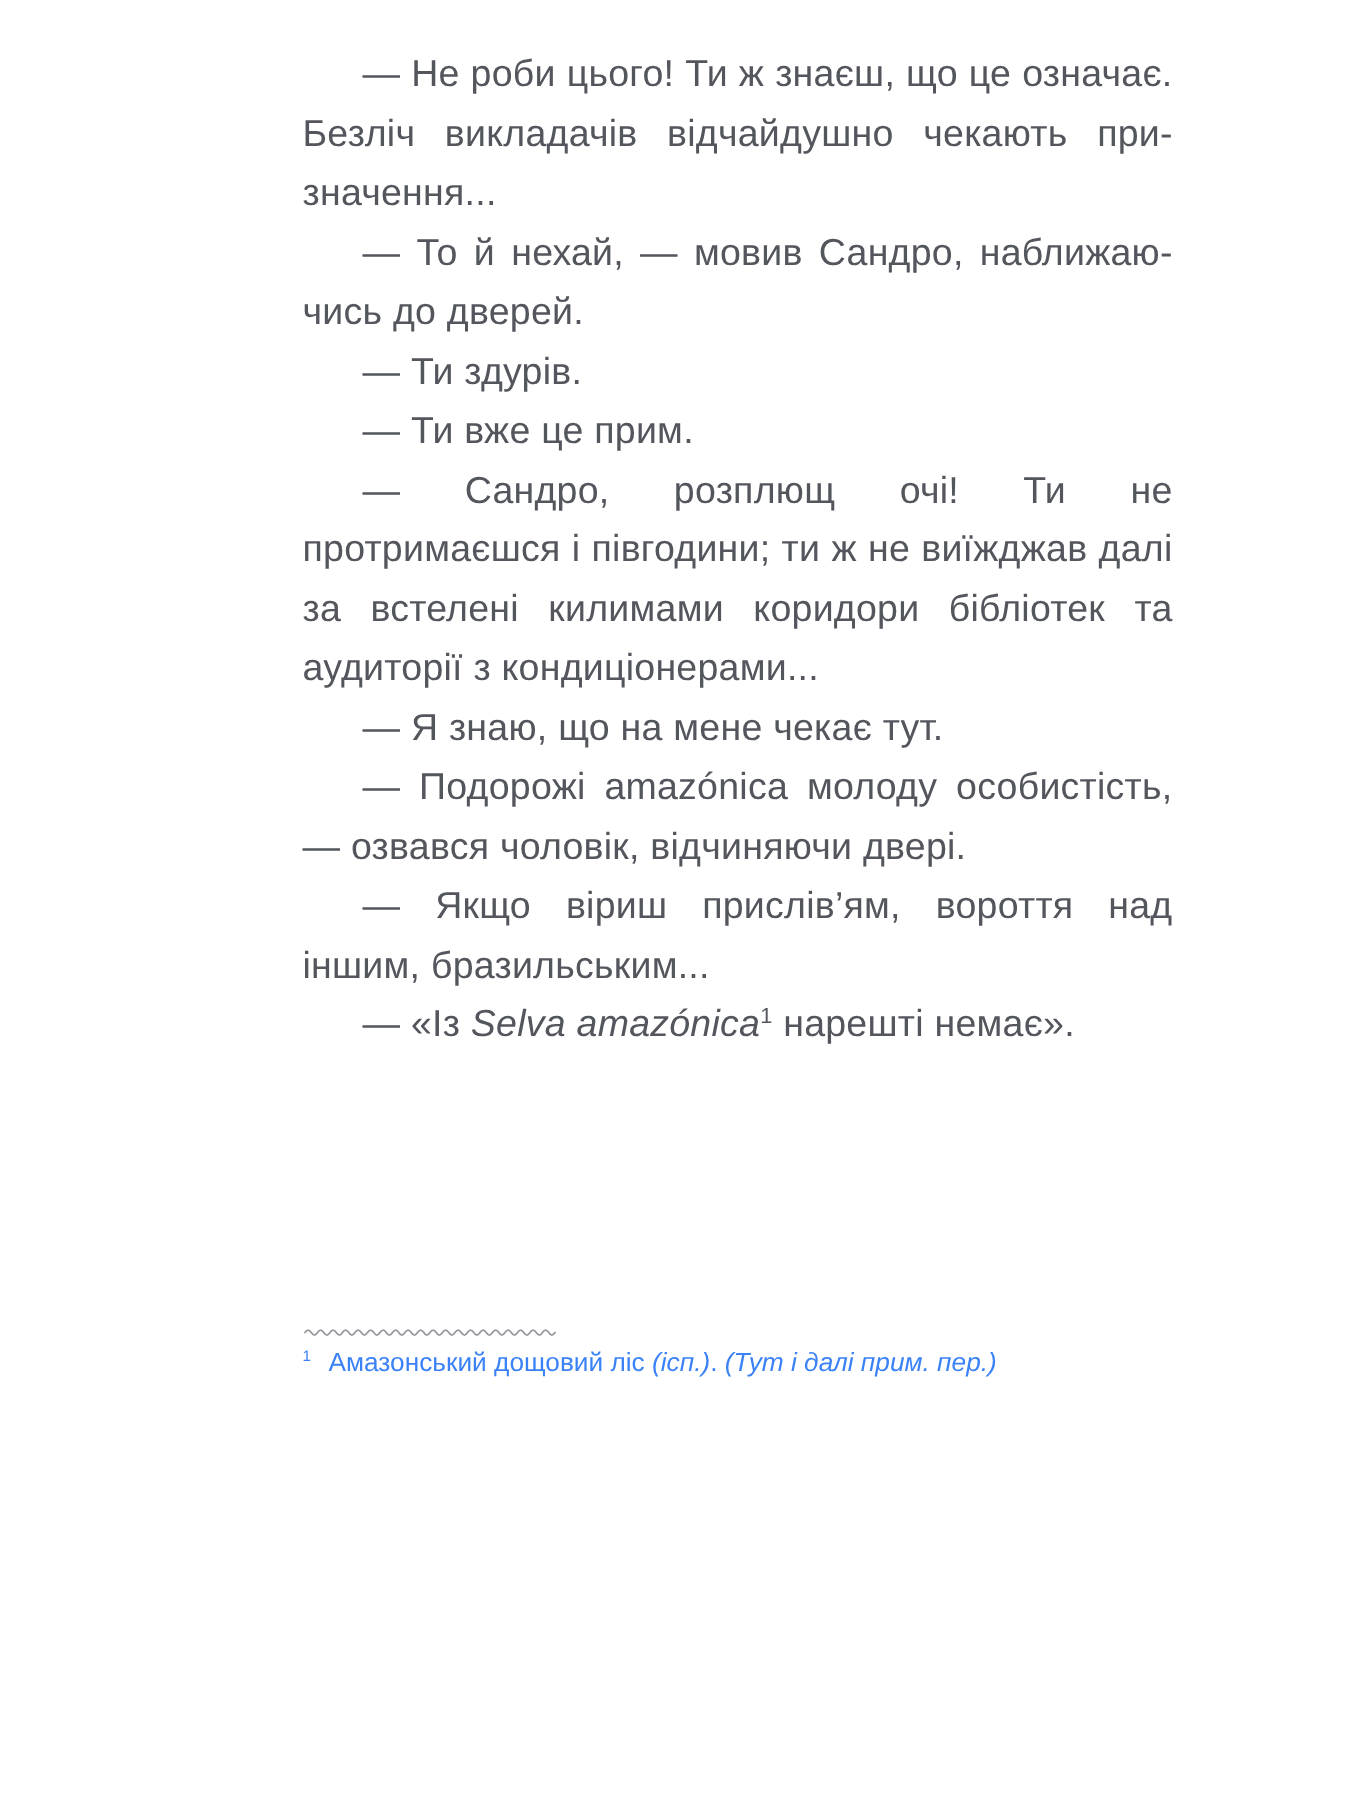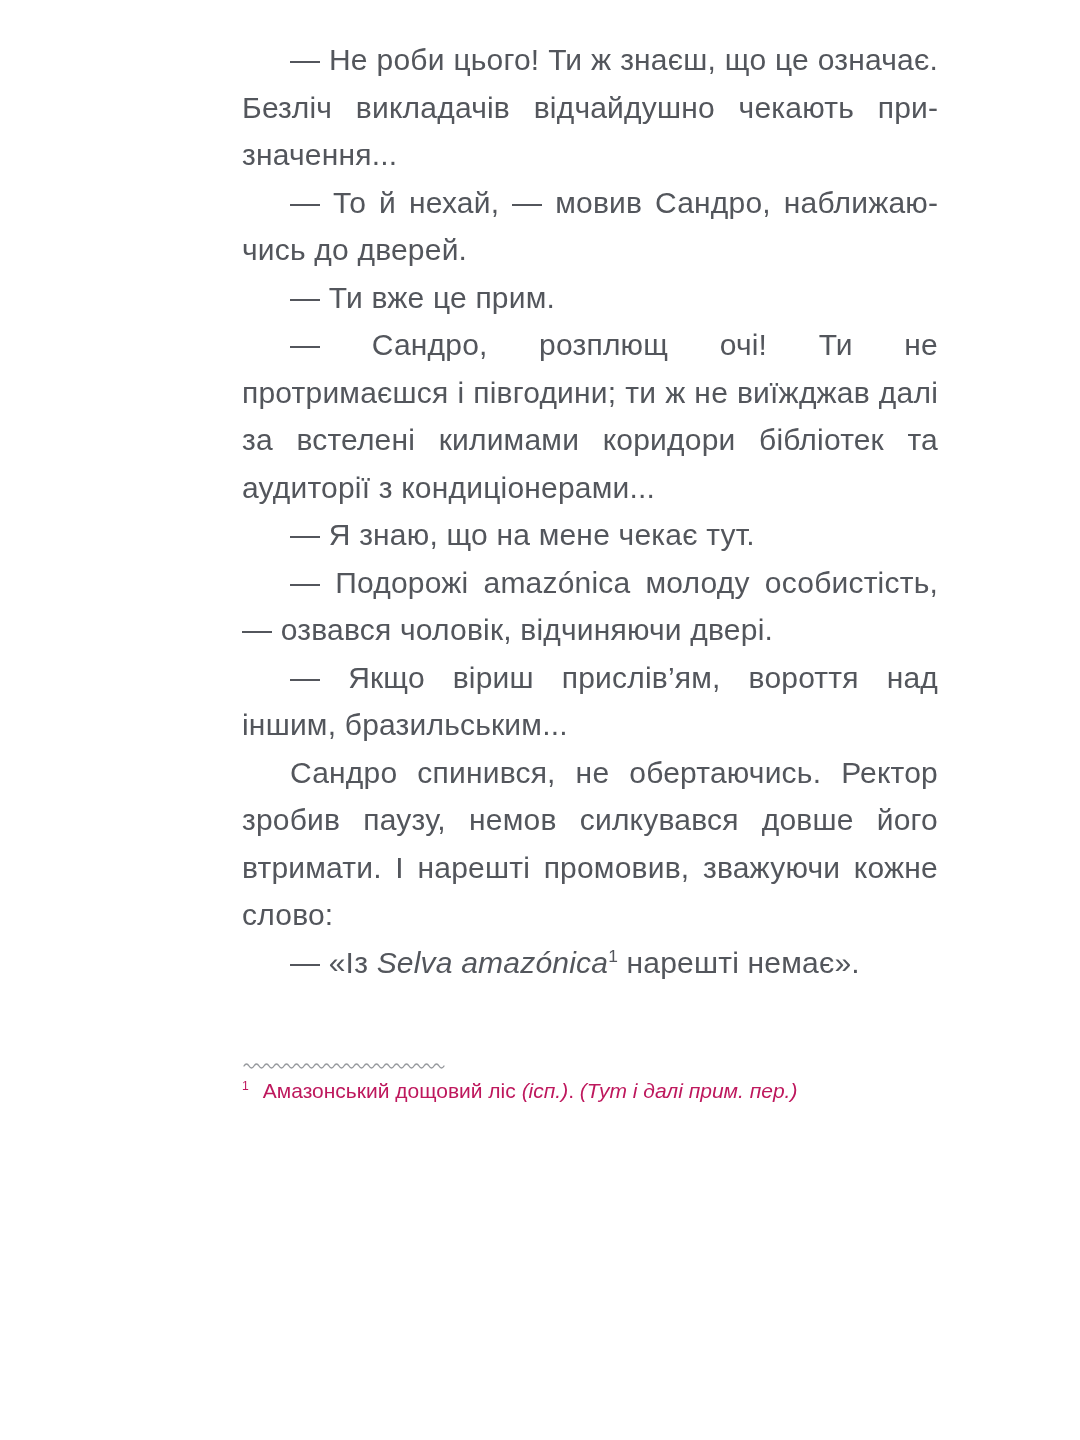--- a/index.html
+++ b/index.html
@@ -38,21 +38,21 @@
   .para sup, .footnote sup {
     font-size: 0.58em;
     line-height: 0;
     vertical-align: super;
   }
   .footnote {
     position: absolute;
     left: 242px;
     top: 1060px;
     width: 696px;
-    color: #be185d;
+    color: #3b82f6;
     font-size: 21px;
     line-height: 30px;
     text-align: left;
   }
   .wavy-sep {
     display: block;
     margin: 0 0 6px 0;
   }
   .footnote-line {
     margin: 0;
@@ -63,26 +63,26 @@
 </style>
 </head>
 <body>
 
 <div class="page">
 
   <main class="text-block">
     <div>
         <p class="para"><span>— Не роби цього! Ти ж знаєш, що це озна­чає. Безліч викладачів відчайдушно чекають при­значення...</span></p>
         <p class="para"><span>— То й нехай, — мовив Сандро, наближаю­чись до дверей.</span></p>
+        <p class="para"><span>— Ти здурів.</span></p>
         <p class="para"><span>— Ти вже це прим.</span></p>
         <p class="para"><span>— Сандро, розплющ очі! Ти не протримаєшся і півгодини; ти ж не виїжджав далі за встелені ки­лимами коридори бібліотек та аудиторії з конди­ціонерами...</span></p>
         <p class="para"><span>— Я знаю, що на мене чекає тут.</span></p>
         <p class="para"><span>— Подорожі amazónica молоду особистість, — озвався чоловік, відчиняючи двері.</span></p>
         <p class="para"><span>— Якщо віриш прислів’ям, вороття над іншим, бразильським...</span></p>
-        <p class="para"><span>Сандро спинився, не обертаючись. Ректор зро­бив паузу, немов силкувався довше його втрима­ти. І нарешті промовив, зважуючи кожне слово:</span></p>
         <p class="para"><span>— «Із </span><em>Selva amazónica</em><sup>1</sup><span> нарешті немає».</span></p>
       </div>
   </main>
 
   <div class="footnote">
     <svg class="wavy-sep" width="208" height="10" viewBox="0 0 208 10" aria-hidden="true">
       <path d="M2 6 q2.5 -4 5 0 t5 0 t5 0 t5 0 t5 0 t5 0 t5 0 t5 0 t5 0 t5 0 t5 0 t5 0 t5 0 t5 0 t5 0 t5 0 t5 0 t5 0 t5 0 t5 0 t5 0 t5 0 t5 0 t5 0 t5 0 t5 0 t5 0 t5 0 t5 0 t5 0 t5 0 t5 0 t5 0 t5 0 t5 0 t5 0 t5 0 t5 0 t5 0 t5 0" fill="none" stroke="#96999d" stroke-width="1.4" stroke-linecap="round"></path>
     </svg>
     <p class="footnote-line">
       <sup>1</sup><span><span>Амазонський дощовий ліс </span><em>(ісп.)</em><span>. </span><em>(Тут і далі прим. пер.)</em></span>

